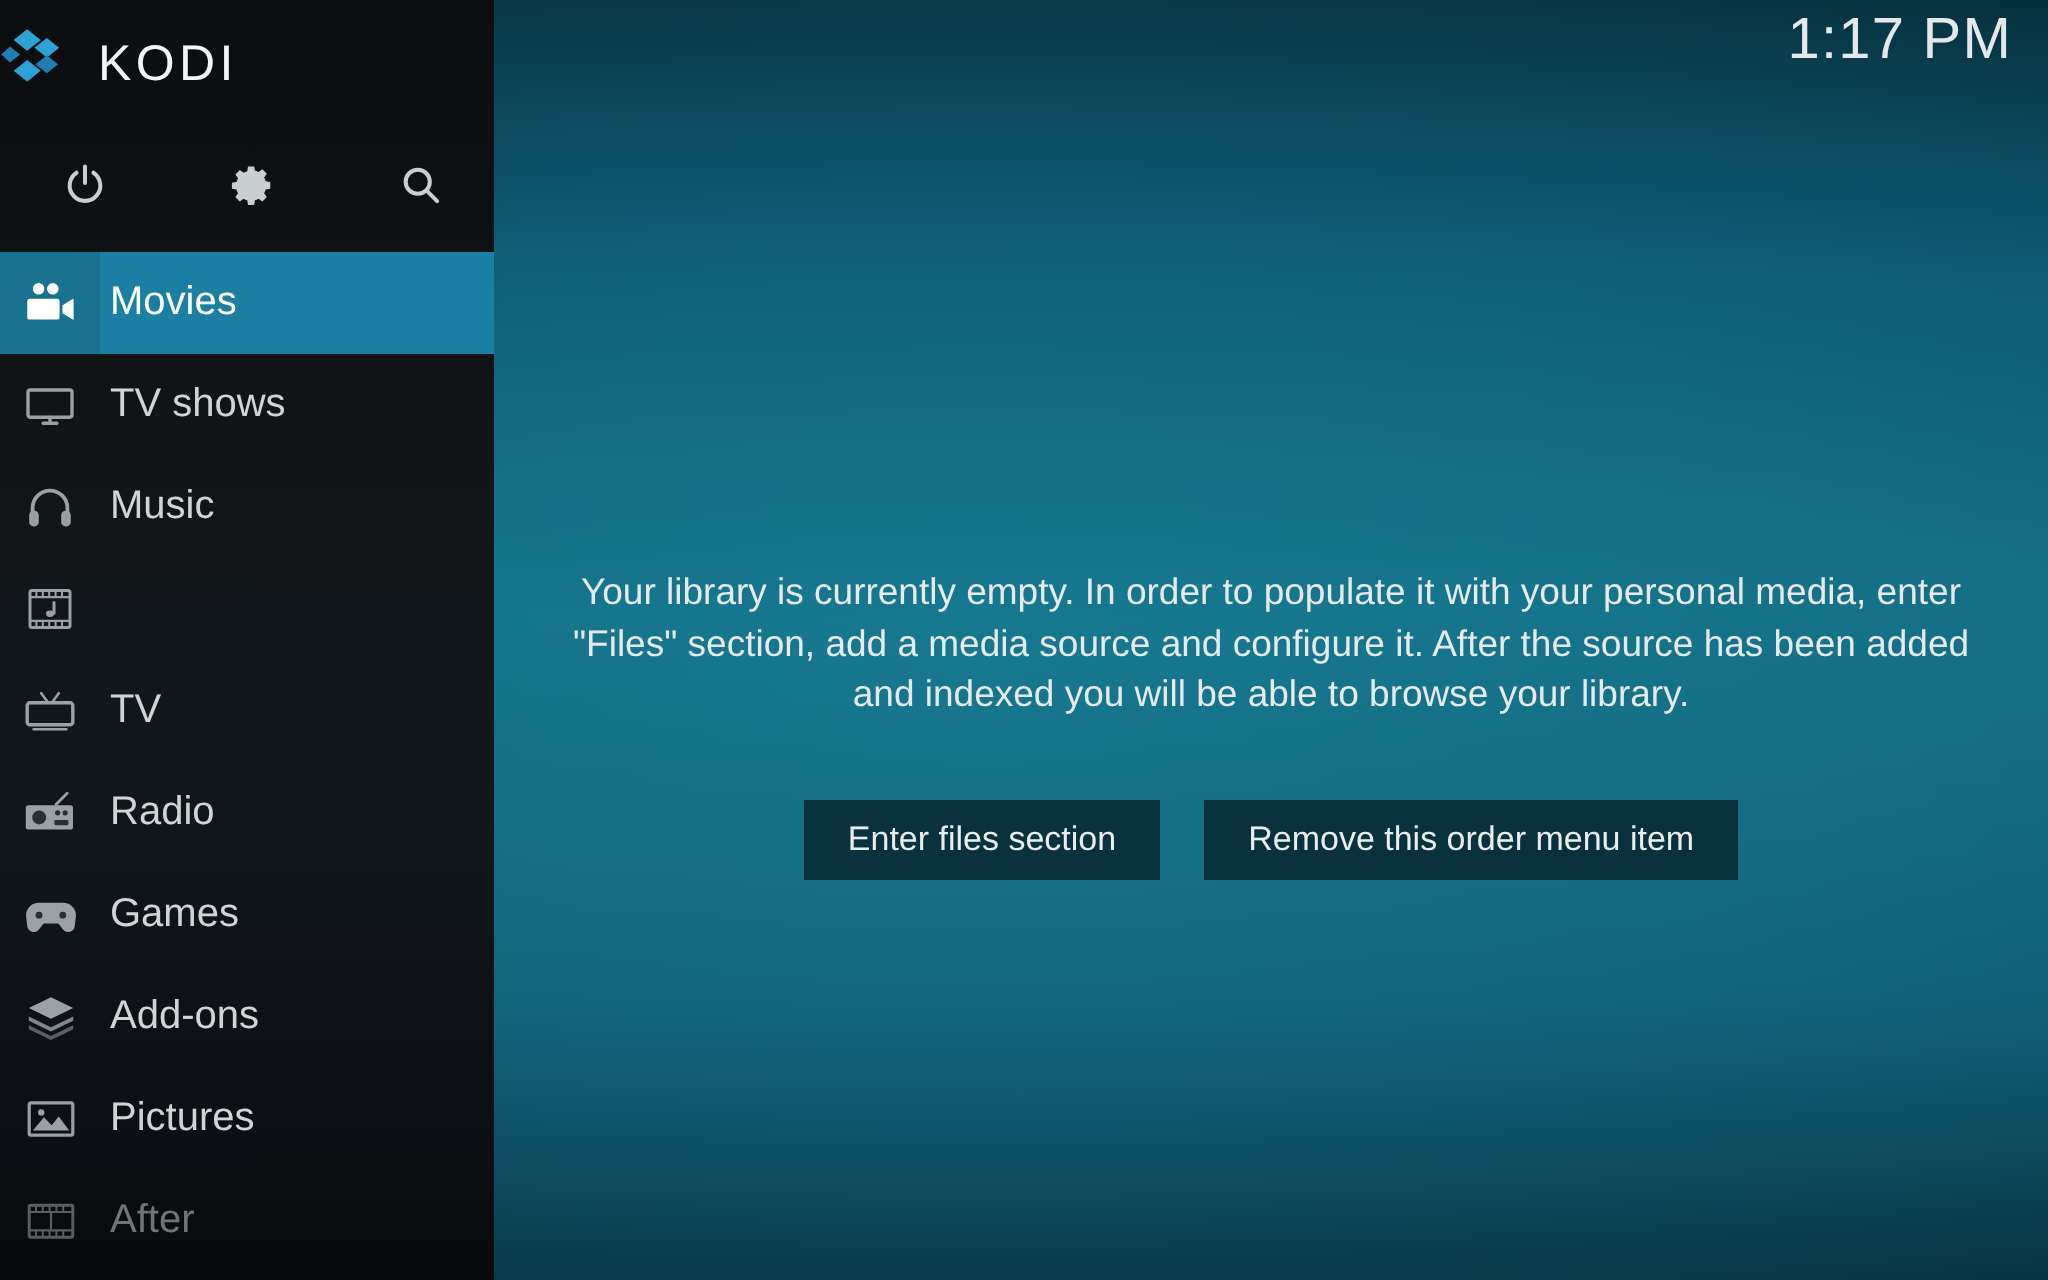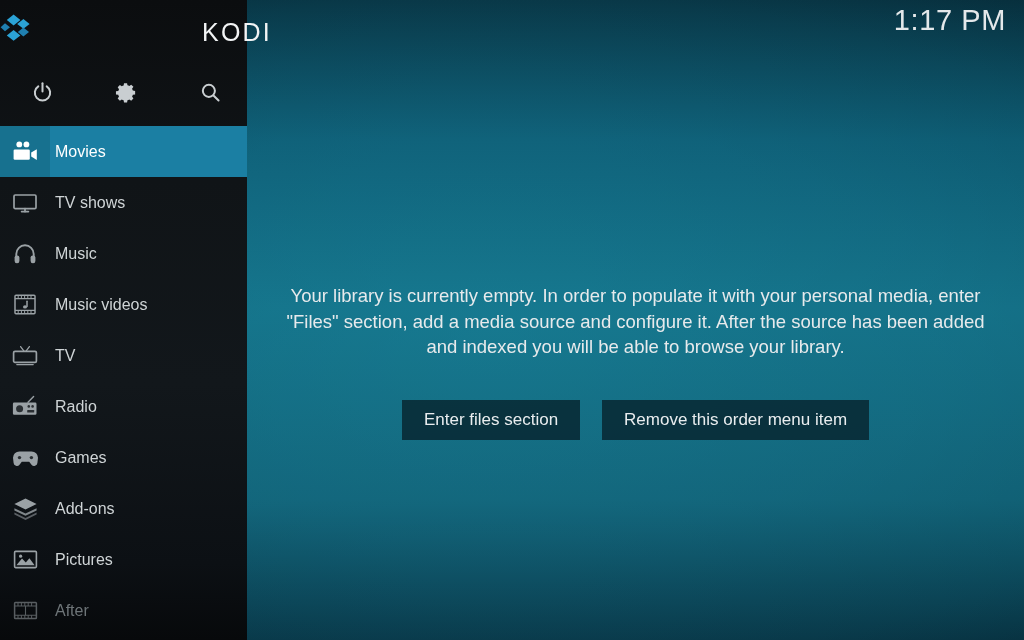--- a/index.html
+++ b/index.html
@@ -16,21 +16,21 @@
     background-blend-mode: screen, normal;
   }
   
   #sidebar {
     position:absolute; left:0; top:0; width:247px; height:640px;
     background:linear-gradient(180deg,#0b0d0f 0%, #101417 28%, #12171b 60%, #0c1014 88%, #07090b 100%);
     z-index:5;
   }
   #brand {
     position:absolute; left:0; top:0; width:272px; height:62px;
-    display:flex; align-items:center; justify-content:space-between; gap:11px;
+    display:flex; align-items:center; justify-content:flex-start; gap:11px;
   }
   #logo { width:38px; height:36px; position:relative; flex:none; }
   #logo svg { display:block; }
   #brand-text {
     color:#f2f4f5; font-size:25px; letter-spacing:2.2px; font-weight:400;
     line-height:1; position:relative; top:1px;
   }
   #toolbar {
     position:absolute; left:0; top:62px; width:247px; height:60px;
     display:flex; align-items:center;
@@ -46,21 +46,21 @@
     cursor:pointer;
   }
   .menu-item .mi-icon {
     position:absolute; left:0; top:0; width:50px; height:51px;
     display:flex; align-items:center; justify-content:center;
   }
   .menu-item .mi-icon svg { display:block; }
   .menu-item .mi-label {
     position:absolute; left:55px; top:0; height:51px;
     display:flex; align-items:center;
-    font-size:16px; color:#cfd4d6; font-weight:400; white-space:nowrap;
+    font-size:20px; color:#cfd4d6; font-weight:400; white-space:nowrap;
   }
   .menu-item.selected .mi-hl {
     position:absolute; left:0; top:0; width:247px; height:51px;
     background:#1b7fa3;
   }
   .menu-item.selected .mi-hl::before{
     content:""; position:absolute; left:0; top:0; width:50px; height:51px;
     background:#17718f;
   }
   .menu-item.selected .mi-icon,
@@ -193,21 +193,20 @@
         <div class="mi-icon">
           <svg width="24" height="23" viewBox="0 0 24 23" fill="none" stroke="#9aa1a5" stroke-width="1.5">
             <rect x="2" y="2.2" width="20" height="18.6" rx="1"></rect>
             <path d="M2 5.6 h20 M2 17.4 h20" stroke-width="1.1"></path>
             <path d="M5.2 2.2 v3.4 M8.4 2.2 v3.4 M11.6 2.2 v3.4 M14.8 2.2 v3.4 M18 2.2 v3.4" stroke-width="1"></path>
             <path d="M5.2 17.4 v3.4 M8.4 17.4 v3.4 M11.6 17.4 v3.4 M14.8 17.4 v3.4 M18 17.4 v3.4" stroke-width="1"></path>
             <path d="M14 8.2 v5.4" stroke-linecap="round"></path>
             <ellipse cx="12" cy="13.9" rx="2" ry="1.6" fill="#9aa1a5" stroke="none"></ellipse>
           </svg>
         </div>
-        <div class="mi-label">Music videos</div>
       </div>
 
       <div class="menu-item">
         <div class="mi-icon">
           <svg width="26" height="23" viewBox="0 0 26 23" fill="none" stroke="#9aa1a5" stroke-width="1.7">
             <path d="M3 7.4 h20 a1.4 1.4 0 0 1 1.4 1.4 v8.2 a1.4 1.4 0 0 1-1.4 1.4 H3 a1.4 1.4 0 0 1-1.4-1.4 V8.8 A1.4 1.4 0 0 1 3 7.4z"></path>
             <path d="M8.6 2.6 L12 7.2 M17.4 2.6 L14 7.2" stroke-linecap="round" stroke-width="1.3"></path>
             <path d="M4.8 20.6 h16.4" stroke-linecap="round" stroke-width="1.3"></path>
           </svg>
         </div>

